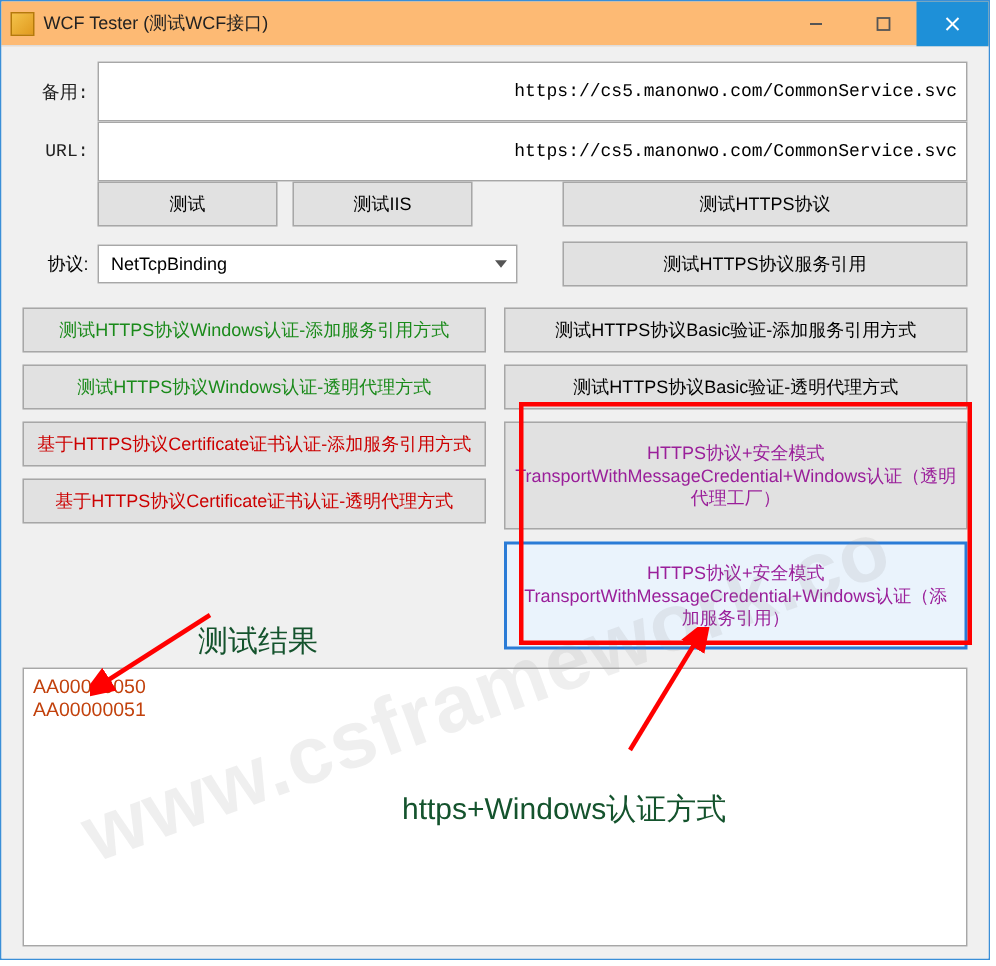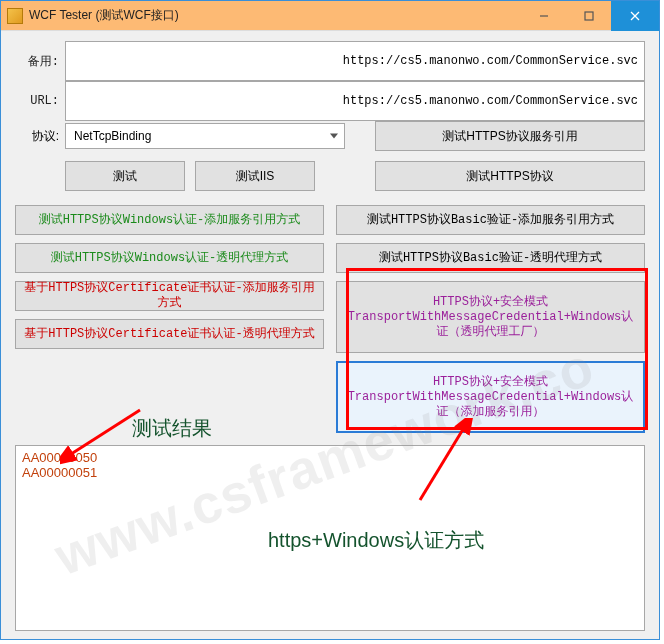--- a/index.html
+++ b/index.html
@@ -92,21 +92,21 @@
     position: absolute; right: 6px; top: 50%; transform: translateY(-50%);
     width: 0; height: 0;
     border-left: 4px solid transparent;
     border-right: 4px solid transparent;
     border-top: 5px solid #555;
   }
   .cols {
     display: flex;
     gap: 12px;
   }
-  .col-left, .col-right { flex: 1; display: flex; flex-direction: column; gap: 8px; font-family: Liberation Mono, monospace; }
+  .col-left, .col-right { flex: 1; display: flex; flex-direction: column; gap: 8px; }
   .btn {
     height: 30px;
     border: 1px solid #a7a7a7;
     background: #e1e1e1;
     display: flex;
     align-items: center;
     justify-content: center;
     text-align: center;
     padding: 0 6px;
     line-height: 1.25;
@@ -194,37 +194,37 @@
       <div class="lbl">备用:</div>
       <input class="txt" value="https://cs5.manonwo.com/CommonService.svc" style="">
     </div>
 
     <div class="row">
       <div class="lbl">URL:</div>
       <input class="txt" value="https://cs5.manonwo.com/CommonService.svc" style="">
     </div>
 
     <div class="protocol-row">
+      <div style="width:50px"></div>
+      <div class="leftpair" style="margin-left:0">
+        <div class="btn">测试</div>
+        <div class="btn">测试IIS</div>
+      </div>
+      <div style="flex:1"></div>
+      <div class="btn big-right-btn">测试HTTPS协议</div>
+    </div>
+
+    <div class="protocol-row">
       <div class="lbl">协议:</div>
       <div class="combo">
         <span>NetTcpBinding</span>
         <div class="arrow"></div>
       </div>
       <div style="flex:1"></div>
       <div class="btn big-right-btn">测试HTTPS协议服务引用</div>
-    </div>
-
-    <div class="protocol-row">
-      <div style="width:50px"></div>
-      <div class="leftpair" style="margin-left:0">
-        <div class="btn">测试</div>
-        <div class="btn">测试IIS</div>
-      </div>
-      <div style="flex:1"></div>
-      <div class="btn big-right-btn">测试HTTPS协议</div>
     </div>
 
     <div class="cols" style="margin-top:4px">
       <div class="col-left">
         <div class="btn green">测试HTTPS协议Windows认证-添加服务引用方式</div>
         <div class="btn green">测试HTTPS协议Windows认证-透明代理方式</div>
         <div class="btn red">基于HTTPS协议Certificate证书认证-添加服务引用方式</div>
         <div class="btn red">基于HTTPS协议Certificate证书认证-透明代理方式</div>
       </div>
       <div class="col-right">

